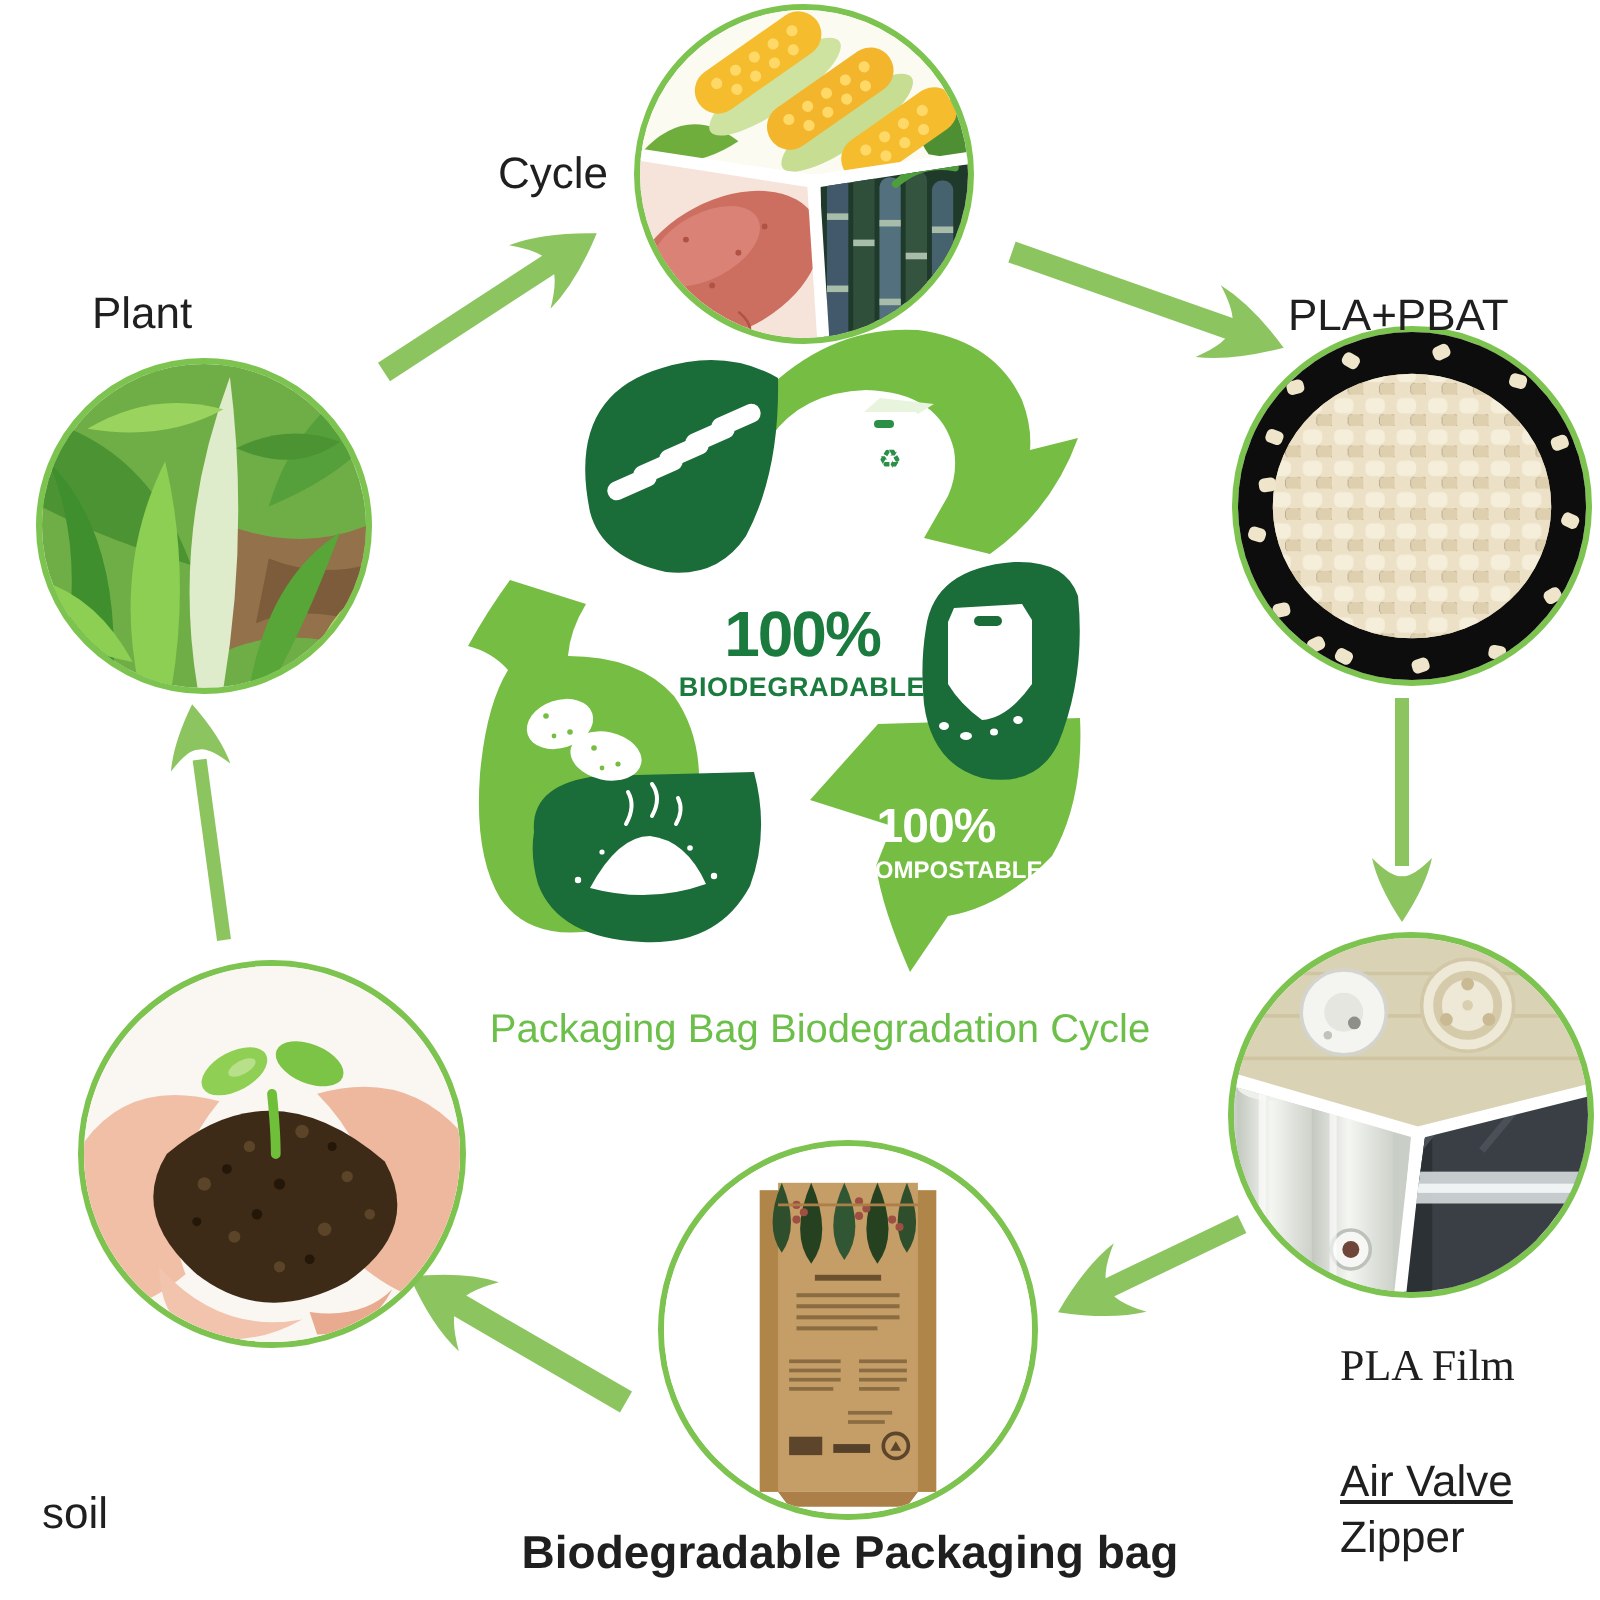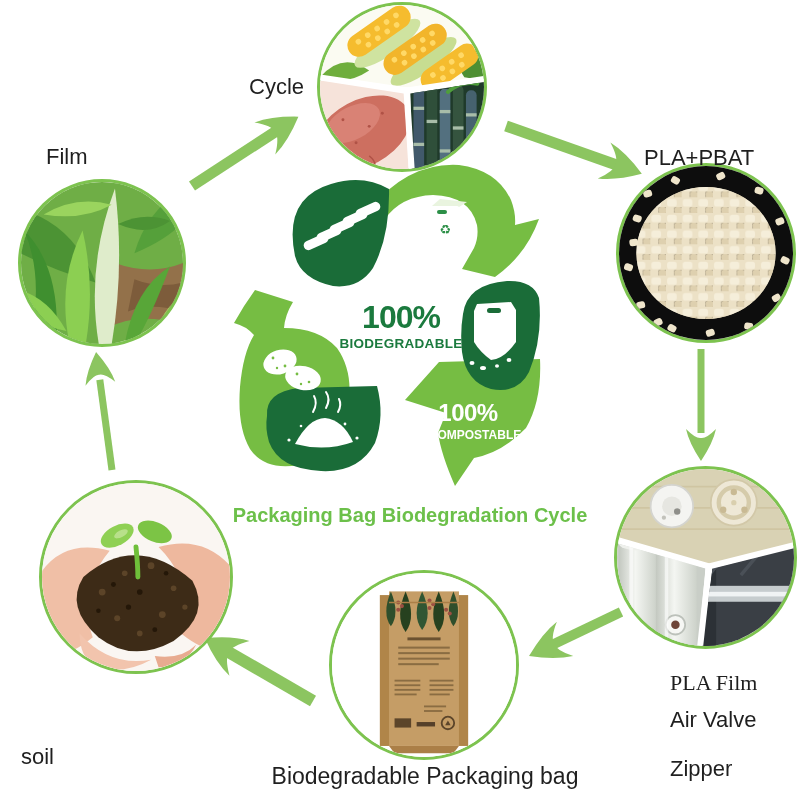--- a/index.html
+++ b/index.html
@@ -2,23 +2,23 @@
 <html><head>
 <meta charset="utf-8">
 <style>
   html,body{margin:0;padding:0;background:#fff;}
   .stage{position:relative;width:800px;height:800px;background:#fff;overflow:hidden;
          font-family:"Liberation Sans",sans-serif;}
   .photo-circle{position:absolute;border:3px solid #7DC34F;border-radius:50%;overflow:hidden;background:#fff;}
   .photo-circle svg{display:block;width:100%;height:100%;}
   .node-label{position:absolute;color:#1f1f1f;font-size:22px;white-space:nowrap;}
   .bag-label{position:absolute;left:165px;top:763px;width:520px;text-align:center;
-             color:#1f1f1f;font-size:23px;}
+             color:#1f1f1f;font-size:23px;font-weight:bold;}
   .caption{position:absolute;left:205px;top:498px;width:410px;text-align:center;
-           color:#6CC04A;font-size:20px;line-height:35px;font-weight:bold;}
+           color:#6CC04A;font-size:20px;line-height:35px;}
   .overlay{position:absolute;left:0;top:0;pointer-events:none;}
   .cycle{position:absolute;left:225px;top:156px;}
 </style>
 </head>
 <body>
 
 <div class="stage">
 
   <svg class="overlay" width="800" height="800" viewBox="0 0 800 800">
     <g fill="#8CC560">
@@ -411,24 +411,24 @@
       <g>
         <path d="M50,34 q1,10 1,16" stroke="#6fbf3a" stroke-width="2.6" fill="none" stroke-linecap="round"></path>
         <ellipse cx="40" cy="28" rx="9.5" ry="5.2" fill="#8fd054" transform="rotate(-28 40 28)"></ellipse>
         <ellipse cx="60" cy="26" rx="9.5" ry="5.2" fill="#7cc445" transform="rotate(22 60 26)"></ellipse>
         <ellipse cx="42" cy="27" rx="4" ry="1.8" fill="#b8e08a" transform="rotate(-28 42 27)"></ellipse>
       </g>
     </svg>
   </div>
 
   <div class="node-label" style="left:249px;top:74px;">Cycle</div>
-  <div class="node-label" style="left:46px;top:144px;">Film</div>
+  <div class="node-label" style="left:46px;top:144px;">Plant</div>
   <div class="node-label" style="left:644px;top:124px;margin-top:21px;">PLA+PBAT</div>
   <div class="node-label" style="left:670px;top:670px;font-family:Liberation Serif, serif;">PLA Film</div>
-  <div class="node-label" style="left:670px;top:707px;">Air Valve</div>
+  <div class="node-label" style="left:670px;top:728px;text-decoration:underline;">Air Valve</div>
   <div class="node-label" style="left:670px;top:756px;">Zipper</div>
   <div class="node-label" style="left:21px;top:744px;">soil</div>
   <div class="bag-label">Biodegradable Packaging bag</div>
 
   <div class="caption">
     <div>Packaging Bag Biodegradation Cycle</div>
   </div>
 
 </div>
 

